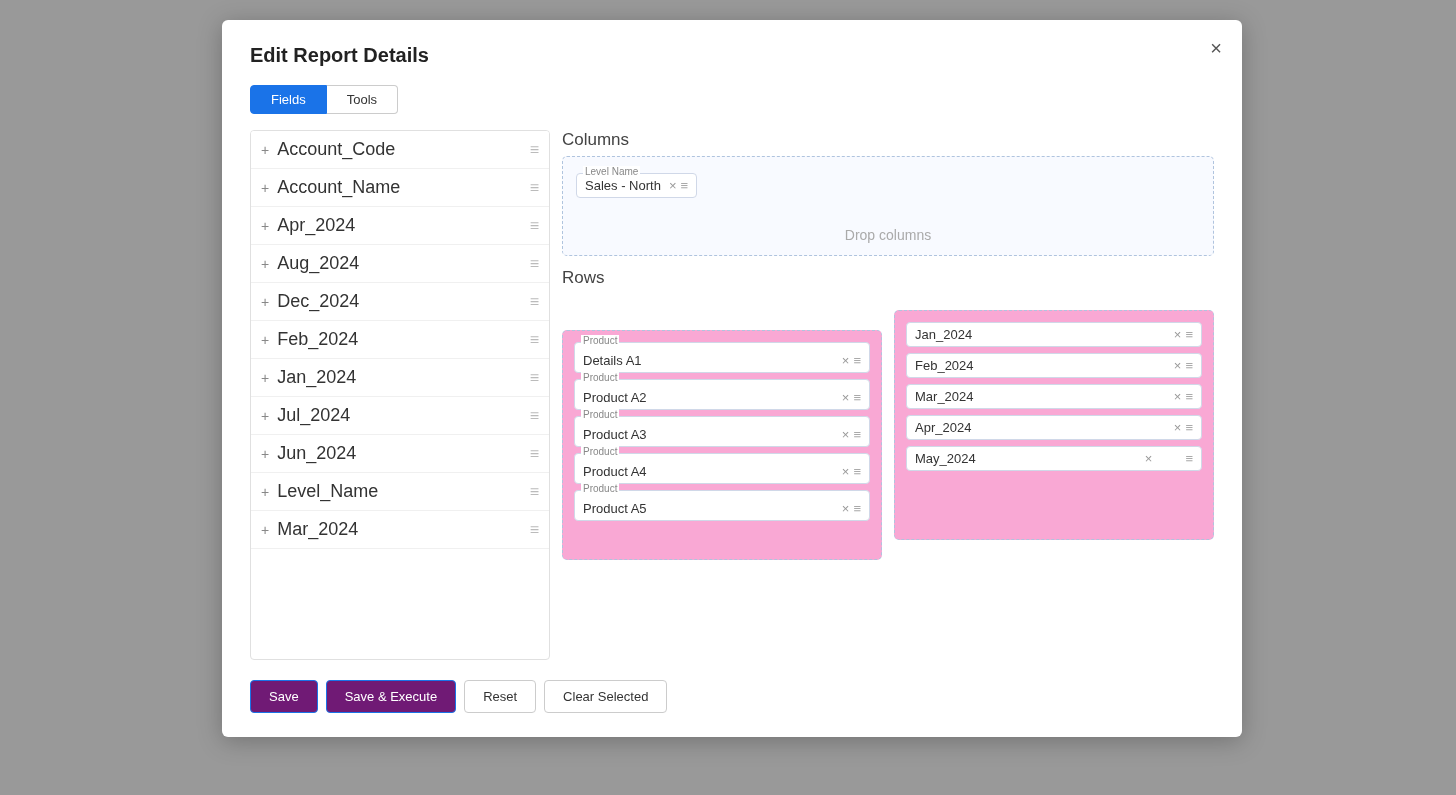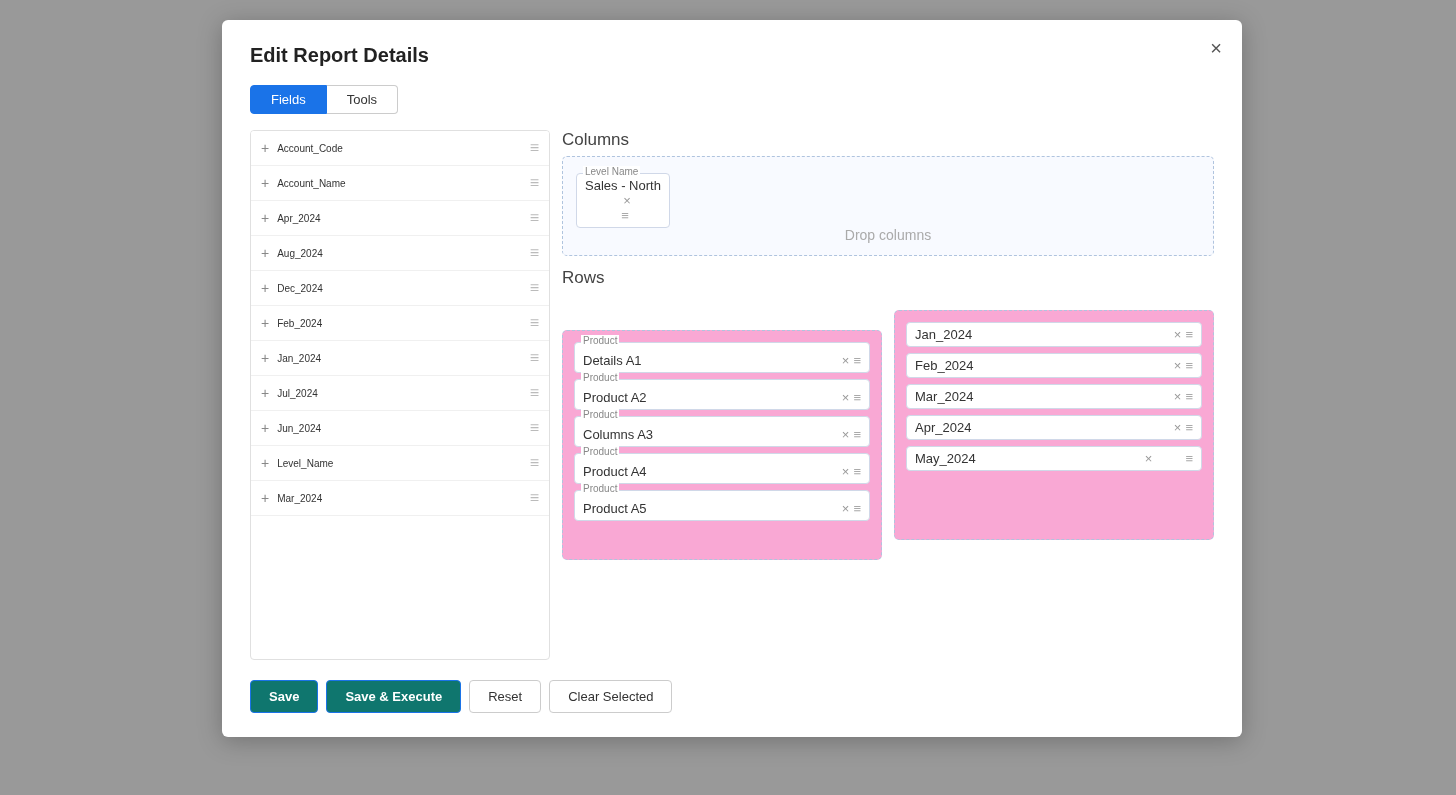--- a/index.html
+++ b/index.html
@@ -129,21 +129,21 @@
     }
 
     .field-plus {
       color: #888;
       margin-right: 8px;
       font-size: 14px;
     }
 
     .field-label {
       flex: 1;
-      font-size: 10px;
+      font-size: 18px;
       color: #333;
     }
 
     .field-drag {
       color: #bbb;
       font-size: 16px;
       cursor: grab;
     }
 
     
@@ -254,24 +254,23 @@
       padding: 8px 18px;
       border-radius: 4px;
       font-size: 13px;
       cursor: pointer;
       border: 1px solid #ccc;
       background: #fff;
       color: #333;
     }
 
     .btn-primary {
-      background: #0f766e;
+      background: #701a75;
       color: #fff;
       border-color: #1a73e8;
-      font-weight: bold;
     }
 
     
     .columns-drop {
       border: 1.5px dashed #b0c4de;
       border-radius: 5px;
       background: #f8faff;
       min-height: 100px;
       padding: 10px;
       position: relative;
@@ -353,21 +352,21 @@
       <span class="field-plus">+</span>
       <span class="field-label">Mar_2024</span>
       <span class="field-drag">≡</span>
     </div>
           </div>
       </div>
 
       <div class="columns-panel">
         <div class="section-label">Columns</div>
         <div class="columns-drop">
-          <div class="tag-chip" style="margin-top:6px;flex-direction:column;">
+          <div class="tag-chip" style="margin-top:6px;">
             <span class="tag-label-small">Level Name</span>
             <span class="tag-text">Sales - North</span>
             <span class="tag-x">×</span>
             <span class="tag-eq">≡</span>
           </div>
           <div class="drop-hint">Drop columns</div>
         </div>
       </div>
 
       <div class="values-panel">
@@ -410,21 +409,21 @@
       <span class="tag-eq">≡</span>
     </div>
             <div class="tag-chip" style="display: flex; width: calc(100% - 6px); margin-bottom: 6px; position: relative; padding-top: 10px;">
       <span class="tag-label-small">Product</span>
       <span class="tag-text">Product A2</span>
       <span class="tag-x" style="margin-left:auto;">×</span>
       <span class="tag-eq">≡</span>
     </div>
             <div class="tag-chip" style="display: flex; width: calc(100% - 6px); margin-bottom: 6px; position: relative; padding-top: 10px;">
       <span class="tag-label-small">Product</span>
-      <span class="tag-text">Columns A3</span>
+      <span class="tag-text">Product A3</span>
       <span class="tag-x" style="margin-left:auto;">×</span>
       <span class="tag-eq">≡</span>
     </div>
             <div class="tag-chip" style="display: flex; width: calc(100% - 6px); margin-bottom: 6px; position: relative; padding-top: 10px;">
       <span class="tag-label-small">Product</span>
       <span class="tag-text">Product A4</span>
       <span class="tag-x" style="margin-left:auto;">×</span>
       <span class="tag-eq">≡</span>
     </div>
             <div class="tag-chip" style="display: flex; width: calc(100% - 6px); margin-bottom: 6px; position: relative; padding-top: 10px;">

